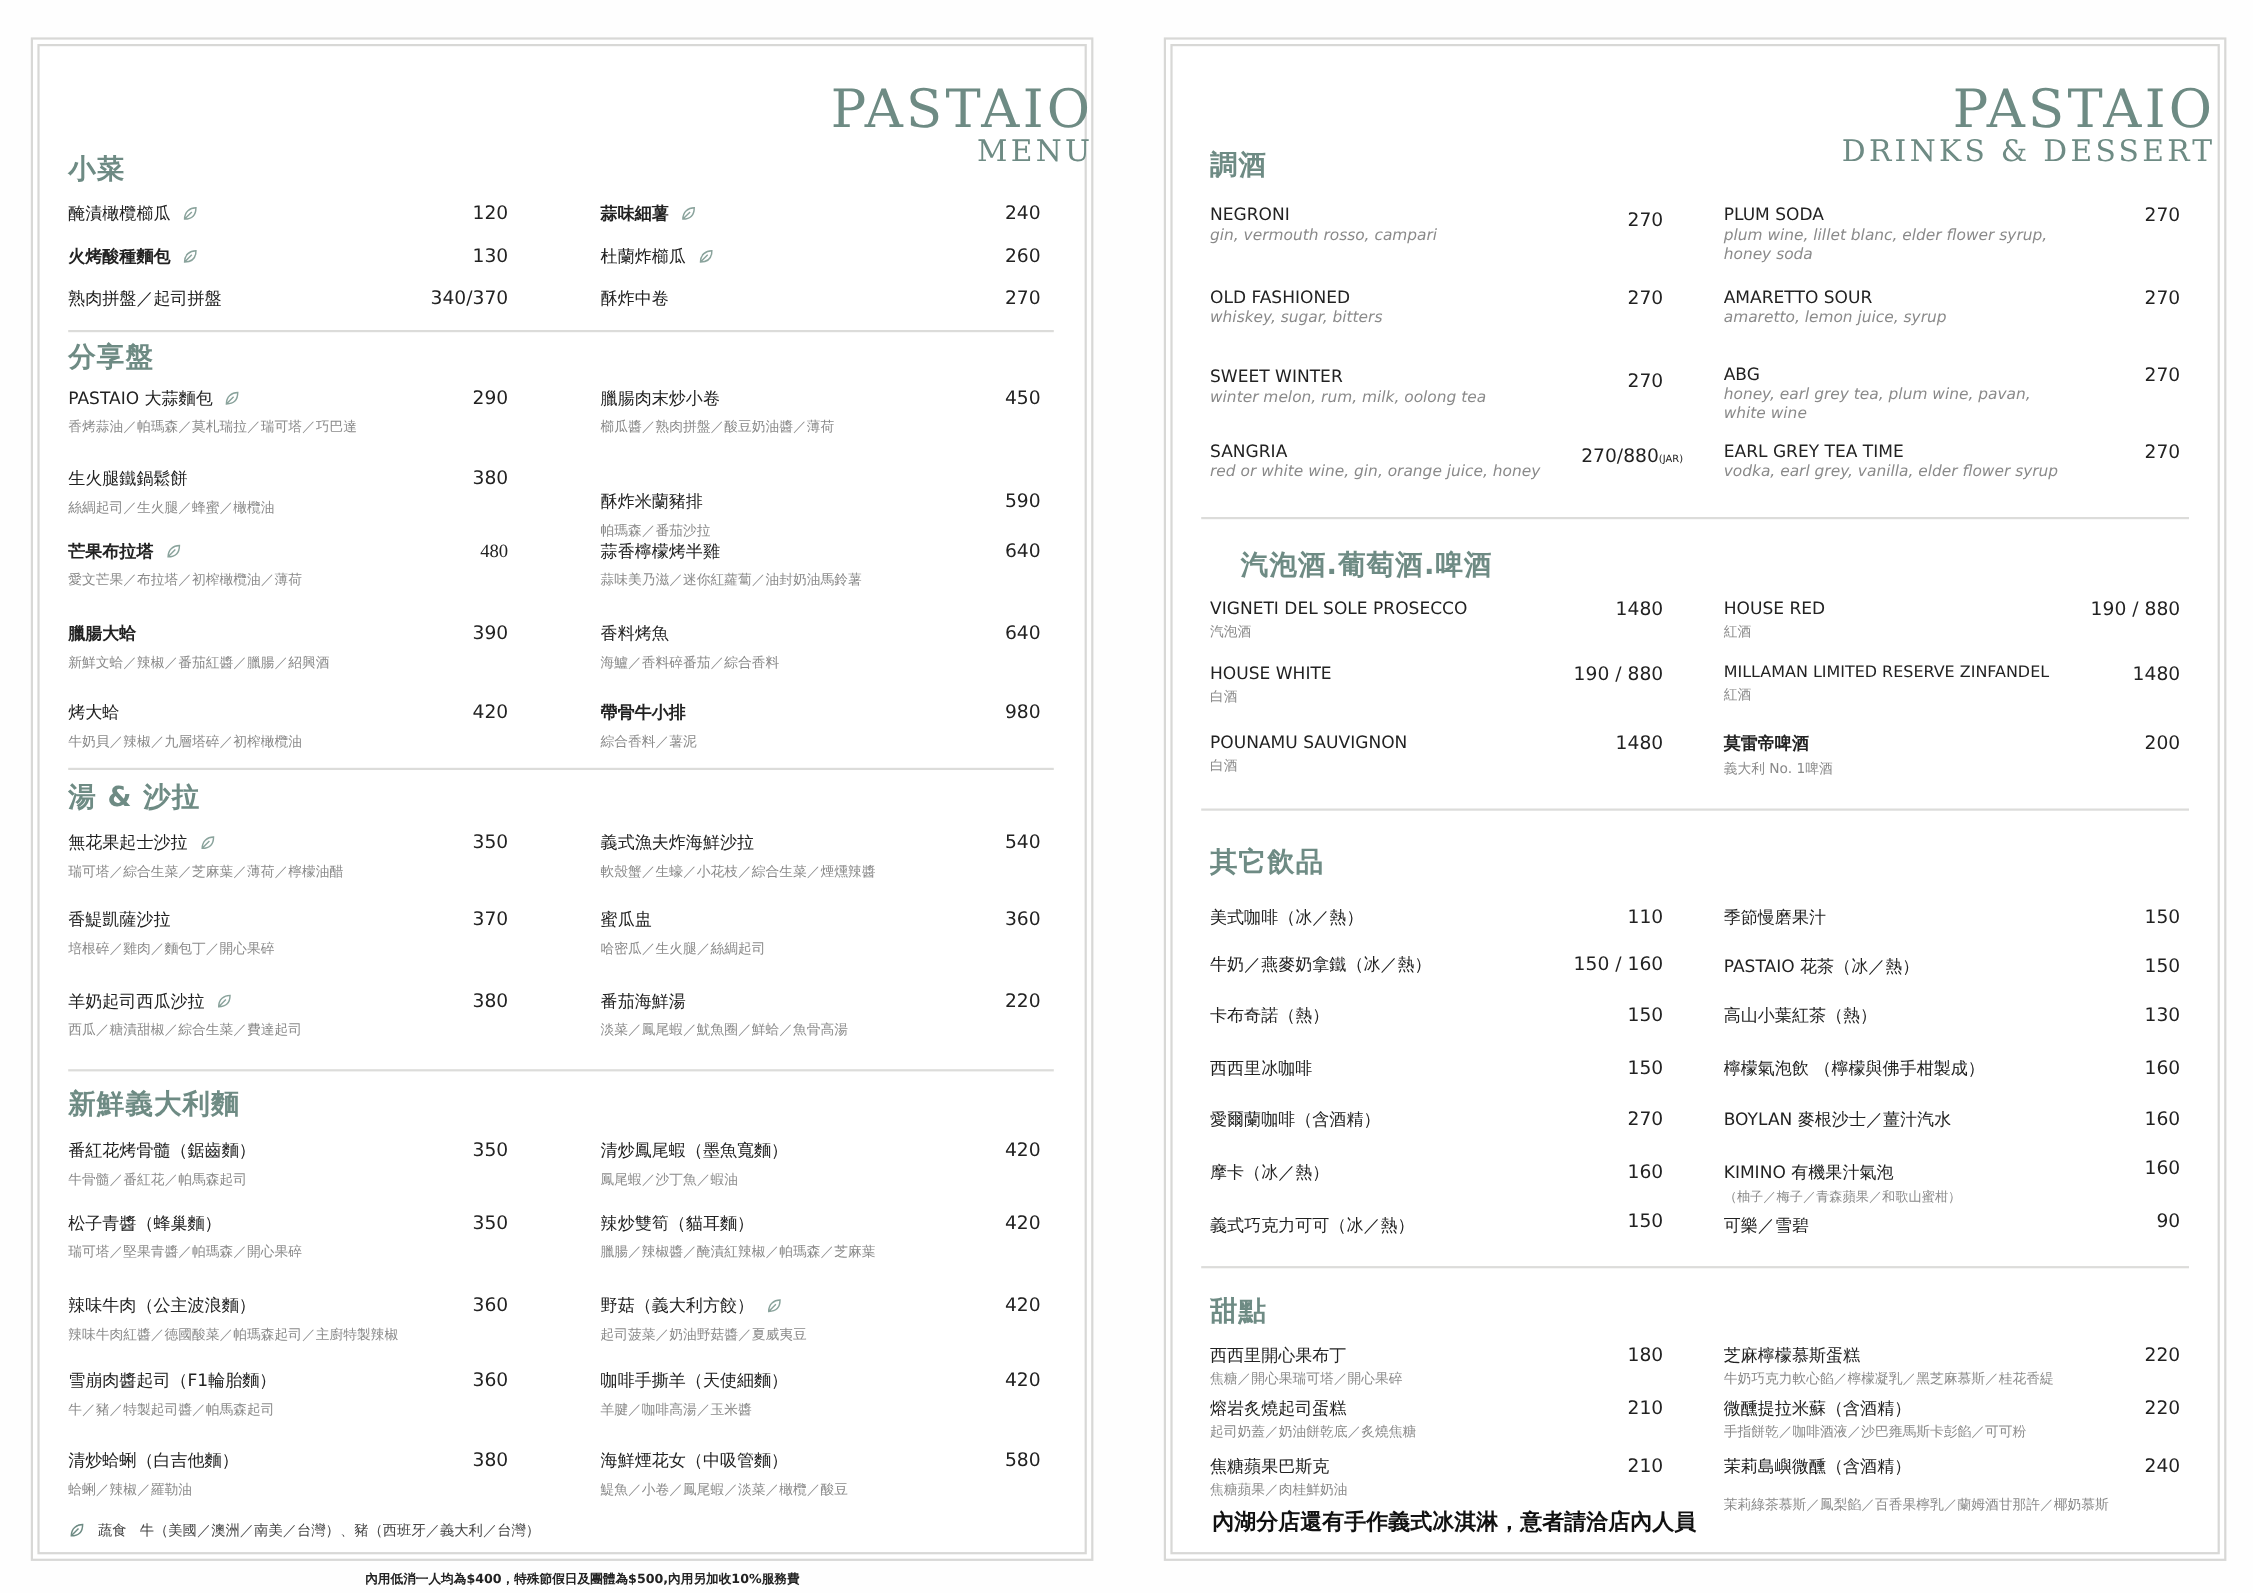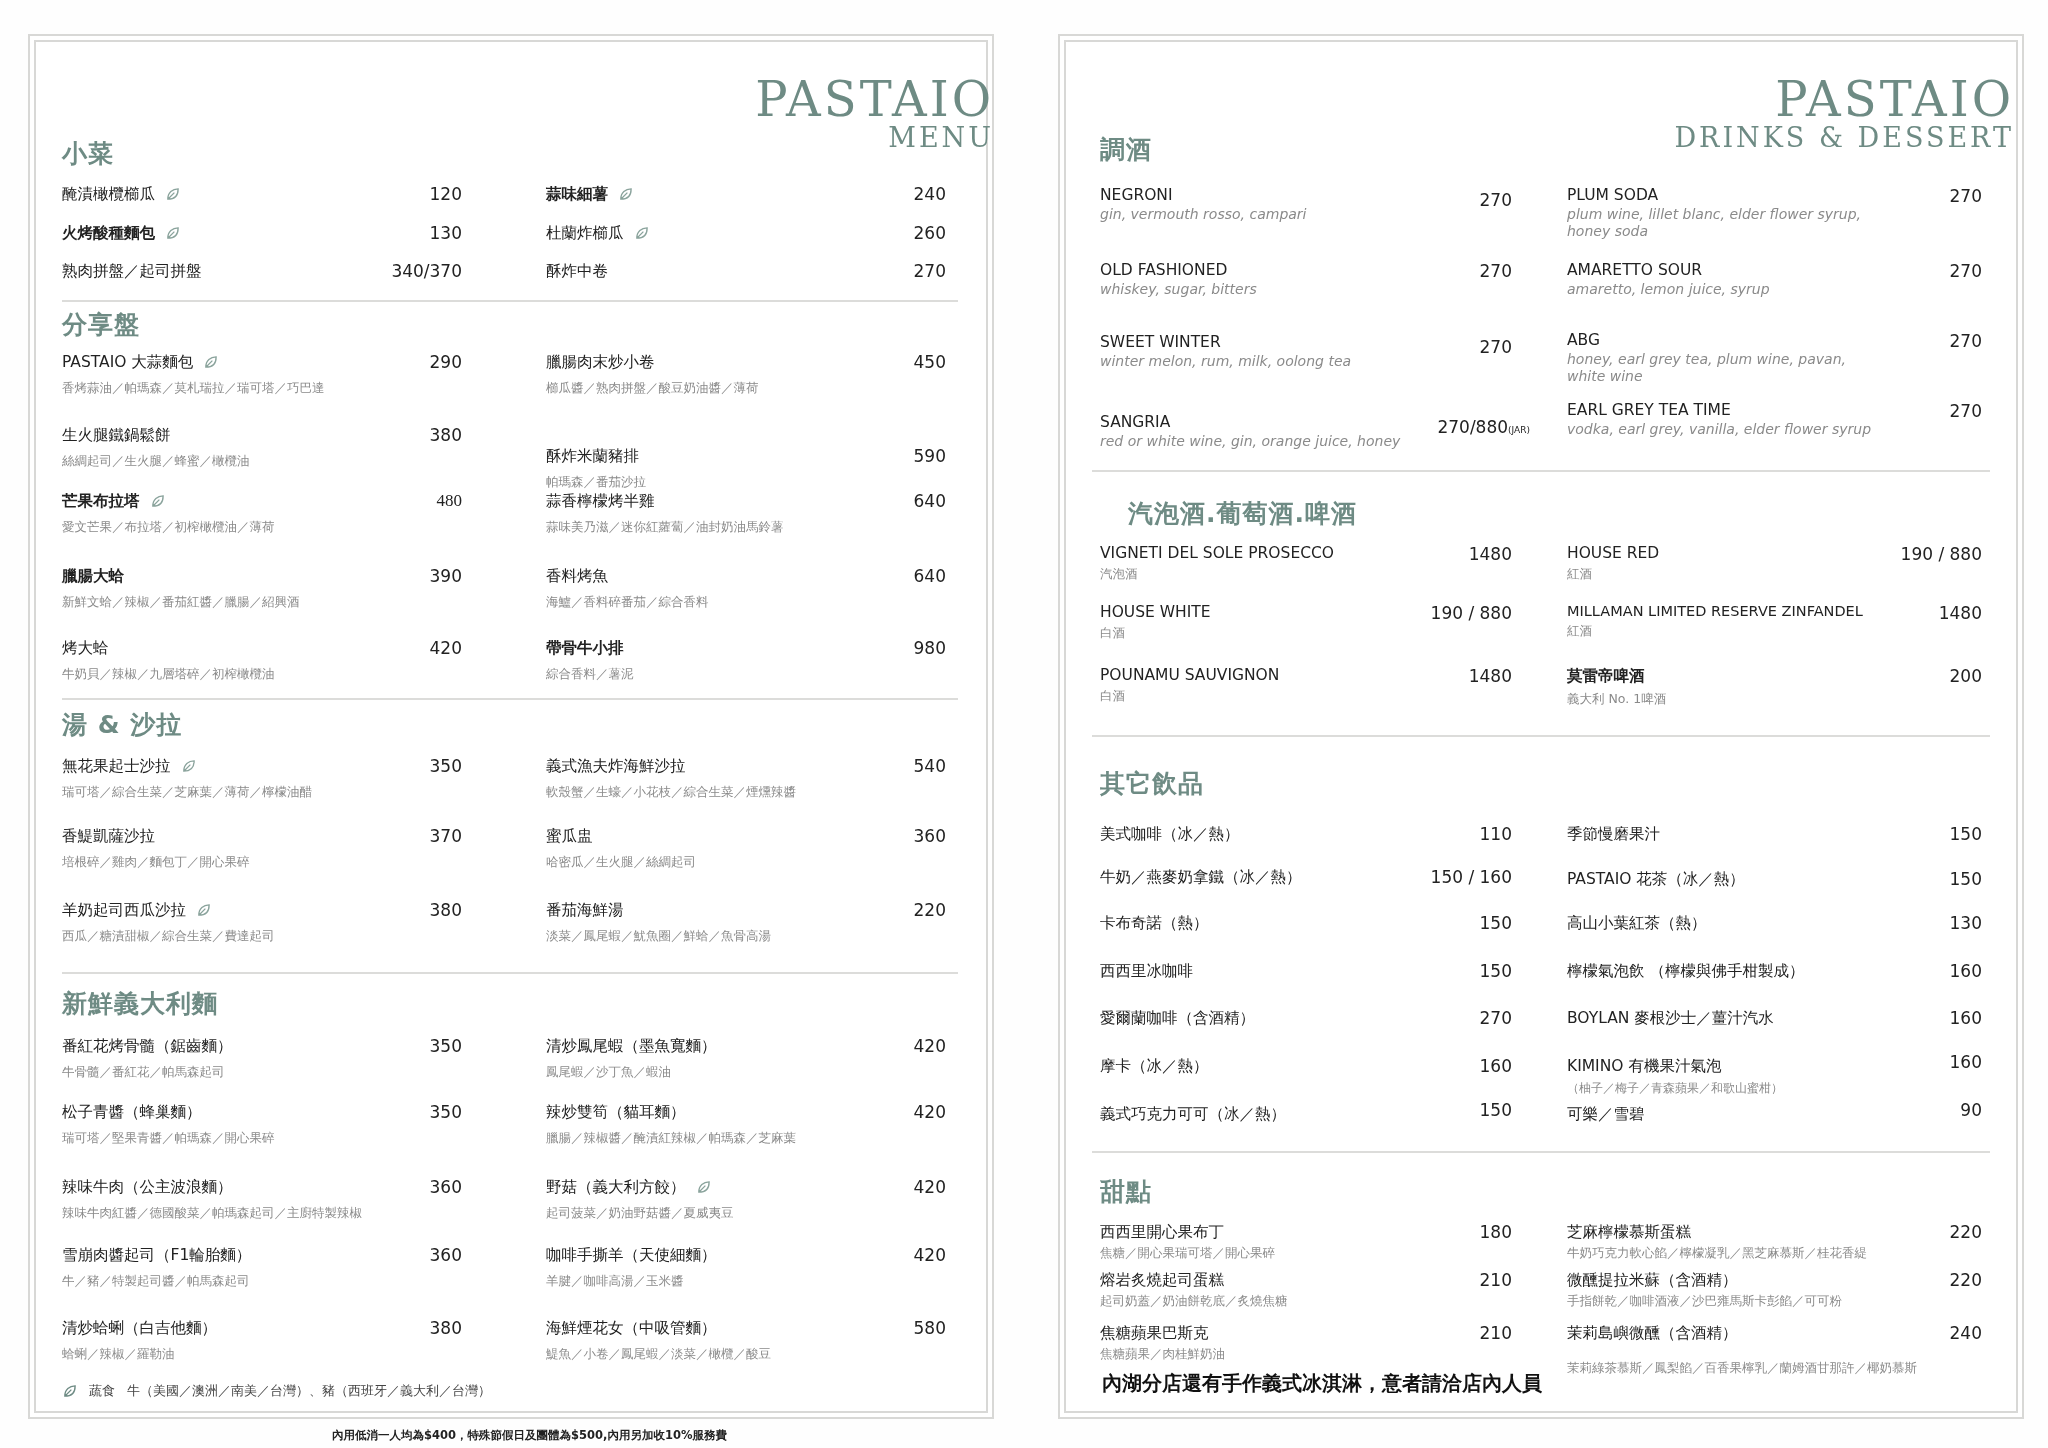--- a/index.html
+++ b/index.html
@@ -328,21 +328,21 @@
 <div class="item" style="left:1100px; top:261px; width:412px;">
   <div class="nm light">OLD FASHIONED</div>
   <div class="ds it" style="margin-top:2px;">whiskey, sugar, bitters</div>
   <div class="pr" style="right:0;">270</div>
 </div>
 <div class="item" style="left:1100px; top:333px; width:412px;">
   <div class="nm light">SWEET WINTER</div>
   <div class="ds it" style="margin-top:2px;">winter melon, rum, milk, oolong tea</div>
   <div class="pr" style="right:0; top:4px;">270</div>
 </div>
-<div class="item" style="left:1100px; top:401px; width:430px;margin-top:12px;">
+<div class="item" style="left:1100px; top:401px; width:430px;">
   <div class="nm light">SANGRIA</div>
   <div class="ds it" style="margin-top:2px;">red or white wine, gin, orange juice, honey</div>
   <div class="pr" style="right:0; top:4px;"><span>270/880</span><small>(JAR)</small></div>
 </div>
 <div class="item" style="left:1567px; top:186px; width:415px;">
   <div class="nm light">PLUM SODA</div>
   <div class="ds it" style="margin-top:2px; width:320px;">plum wine, lillet blanc, elder flower syrup, honey soda</div>
   <div class="pr" style="right:0;">270</div>
 </div>
 <div class="item" style="left:1567px; top:261px; width:415px;">

